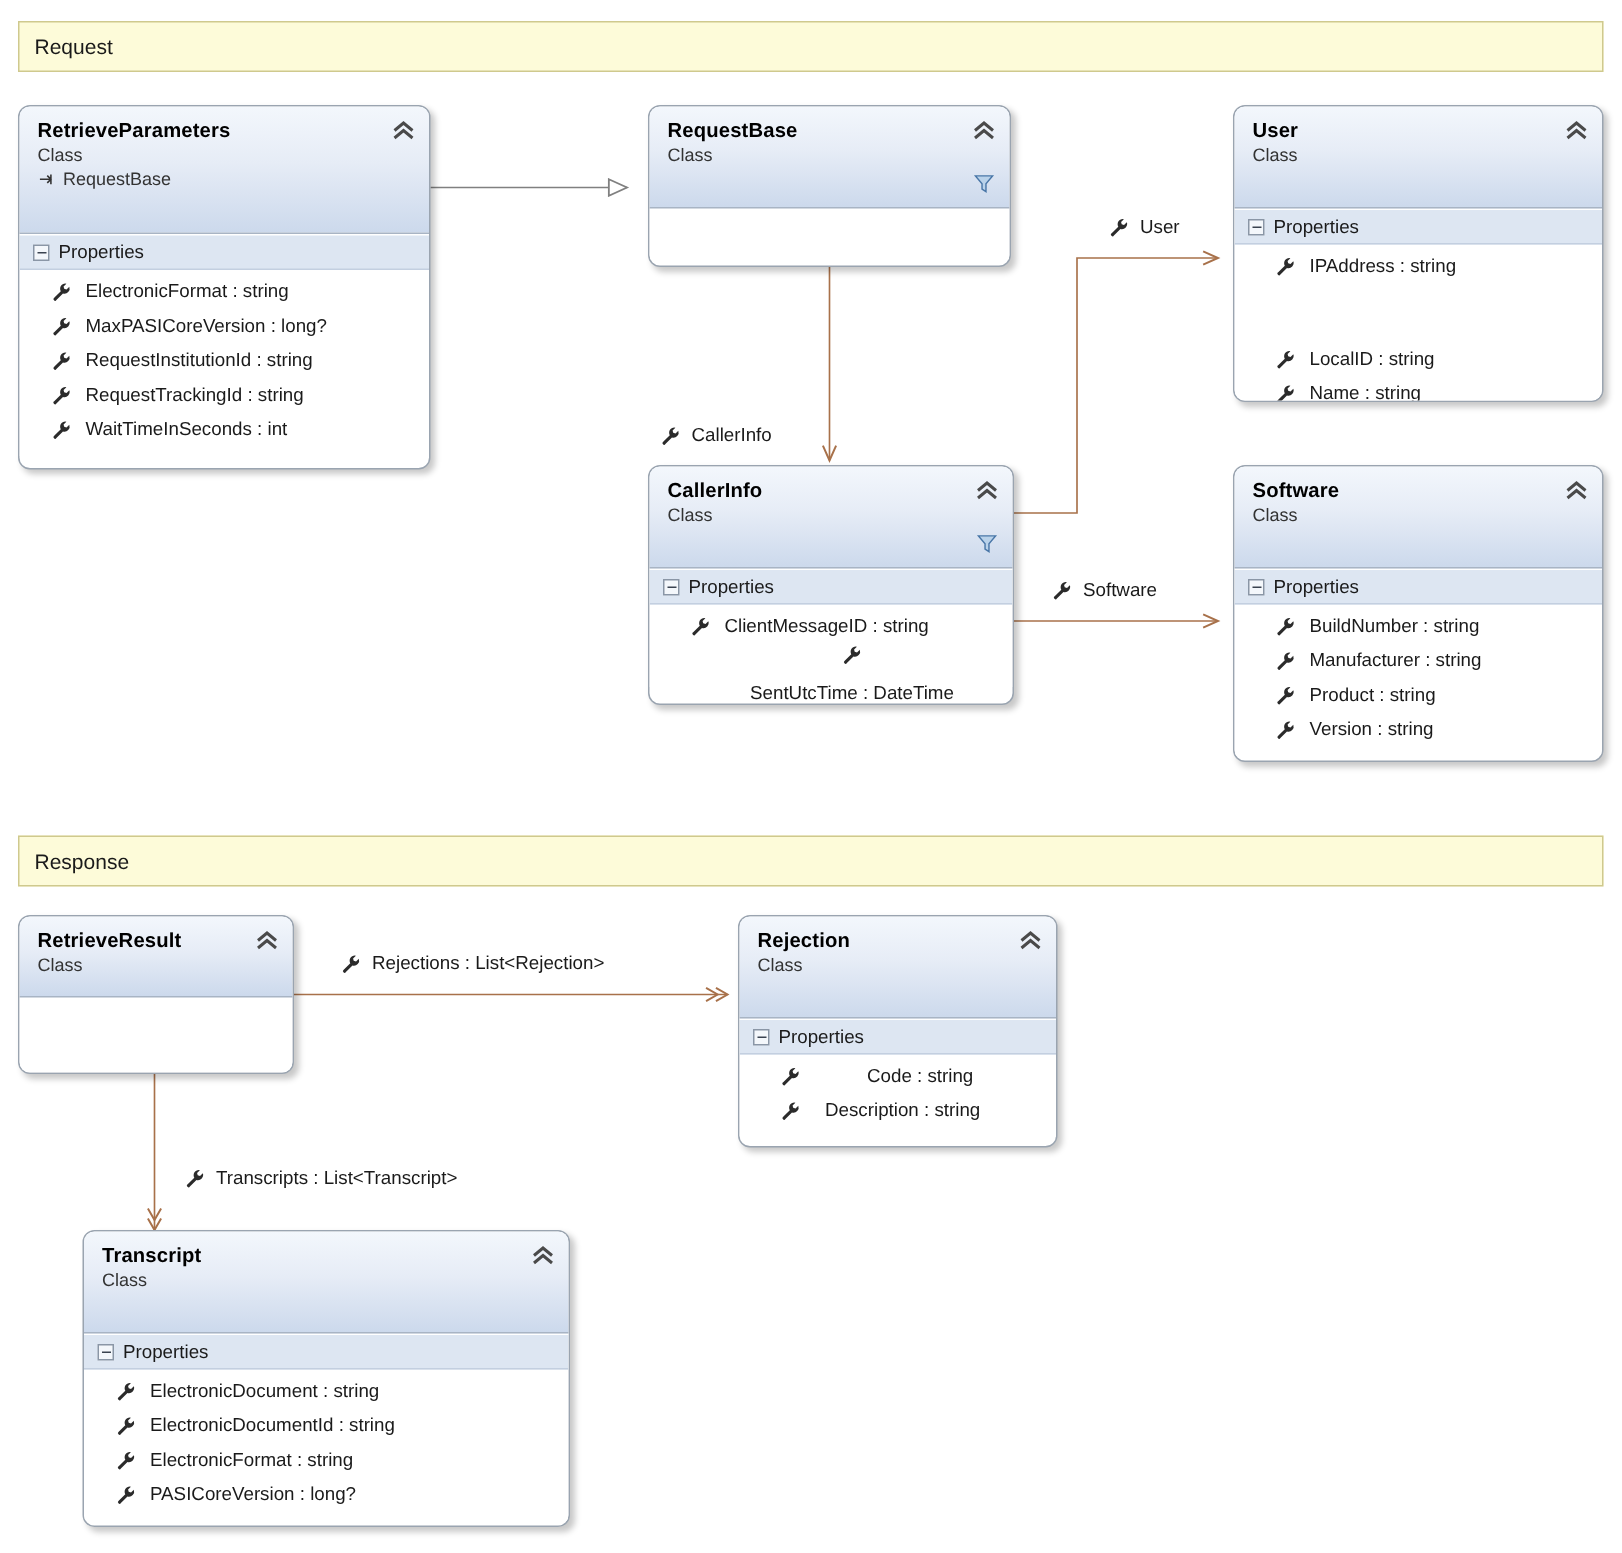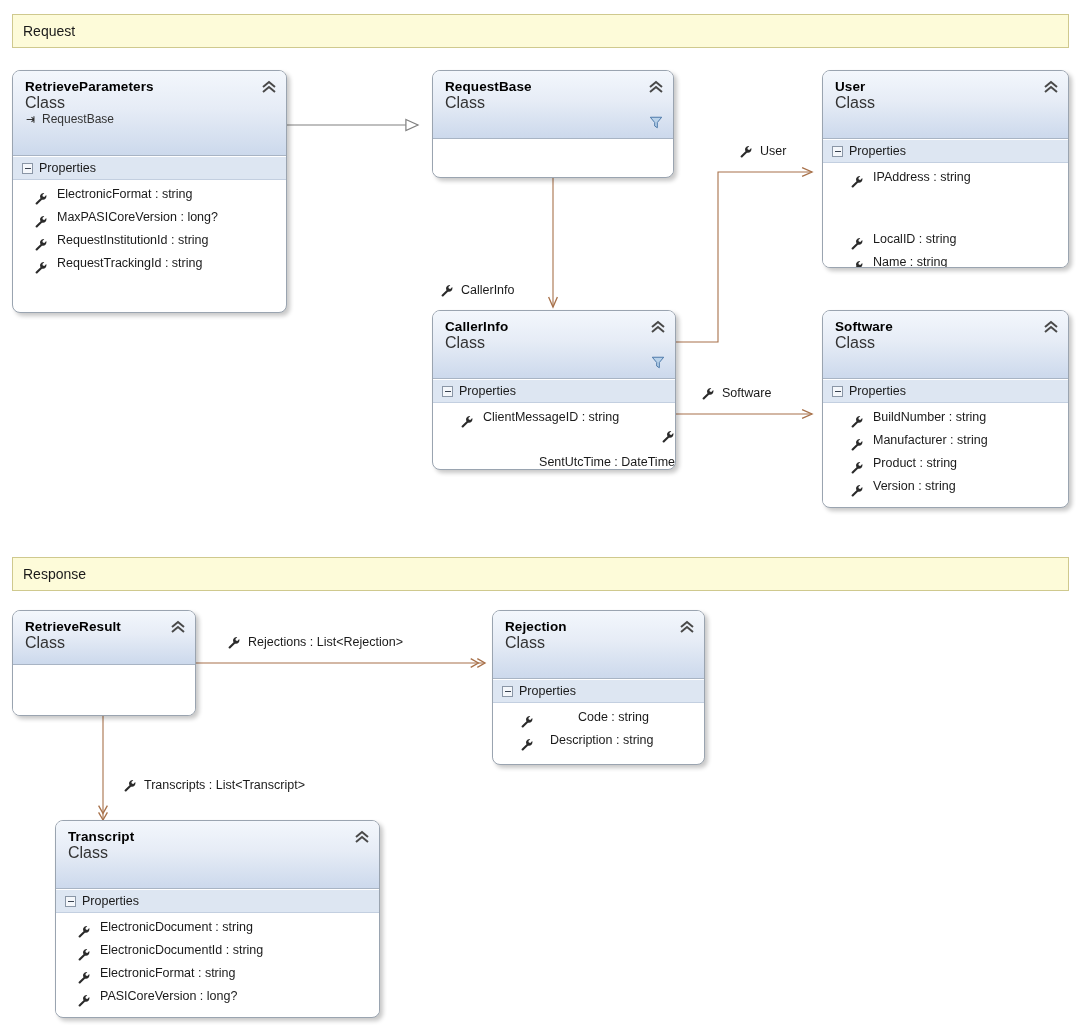--- a/index.html
+++ b/index.html
@@ -53,21 +53,21 @@
     box-sizing: border-box;
   }
   .cls-name {
     font-size: 13.5px;
     font-weight: bold;
     color: #000000;
     line-height: 17px;
     letter-spacing: .1px;
   }
   .cls-stereo {
-    font-size: 16px;
+    font-size: 12px;
     color: #333333;
     line-height: 16px;
   }
   .cls-base {
     font-size: 12px;
     color: #333333;
     line-height: 16px;
     display: flex;
     align-items: center;
     gap: 4px;
@@ -121,21 +121,21 @@
   .expander::before {
     content: "";
     position: absolute;
     left: 1.5px; top: 4px;
     width: 6px; height: 1px;
     background: #3a4350;
   }
 
   .member {
     display: flex;
-    align-items: flex-end;
+    align-items: center;
     gap: 9px;
     padding: 1px 0 1px 22px;
     font-size: 12.5px;
     color: #1a1a1a;
     line-height: 21px;
     height: 23px;
     box-sizing: border-box;
   }
   .members { padding: 3px 0 6px 0; }
 
@@ -241,20 +241,26 @@
               <path d="M10.5,1.2a4.3,4.3 0 0 0-3.7,6.4L1.4,13a1.3,1.3 0 1 0 1.8,1.8l5.4-5.4a4.3,4.3 0 0 0 5.2-5.6l-2.3,2.3-1.9-.5-.5-1.9 2.3-2.3a4.3 4.3 0 0 0-.9-.2z" fill="#2b2b2b"></path>
             </svg>
           <span>RequestInstitutionId : string</span>
         </div>
         <div class="member">
           <svg class="wrench" viewBox="0 0 16 16">
               <path d="M10.5,1.2a4.3,4.3 0 0 0-3.7,6.4L1.4,13a1.3,1.3 0 1 0 1.8,1.8l5.4-5.4a4.3,4.3 0 0 0 5.2-5.6l-2.3,2.3-1.9-.5-.5-1.9 2.3-2.3a4.3 4.3 0 0 0-.9-.2z" fill="#2b2b2b"></path>
             </svg>
           <span>RequestTrackingId : string</span>
         </div>
+        <div class="member">
+          <svg class="wrench" viewBox="0 0 16 16">
+              <path d="M10.5,1.2a4.3,4.3 0 0 0-3.7,6.4L1.4,13a1.3,1.3 0 1 0 1.8,1.8l5.4-5.4a4.3,4.3 0 0 0 5.2-5.6l-2.3,2.3-1.9-.5-.5-1.9 2.3-2.3a4.3 4.3 0 0 0-.9-.2z" fill="#2b2b2b"></path>
+            </svg>
+          <span>WaitTimeInSeconds : int</span>
+        </div>
       </div>
     </div>
   </div>
 
   <div class="cls" style="left:432px; top:70px; width:242px; height:108px;">
     <div class="cls-head" style="height:68px;">
       <div class="cls-name">RequestBase</div>
       <div class="cls-stereo">Class</div>
       <svg class="chevron" viewBox="0 0 16 14">
         <path d="M2,7 L8,2 L14,7 M2,12 L8,7 L14,12" stroke="#4a4a4a" stroke-width="2" fill="none"></path>

